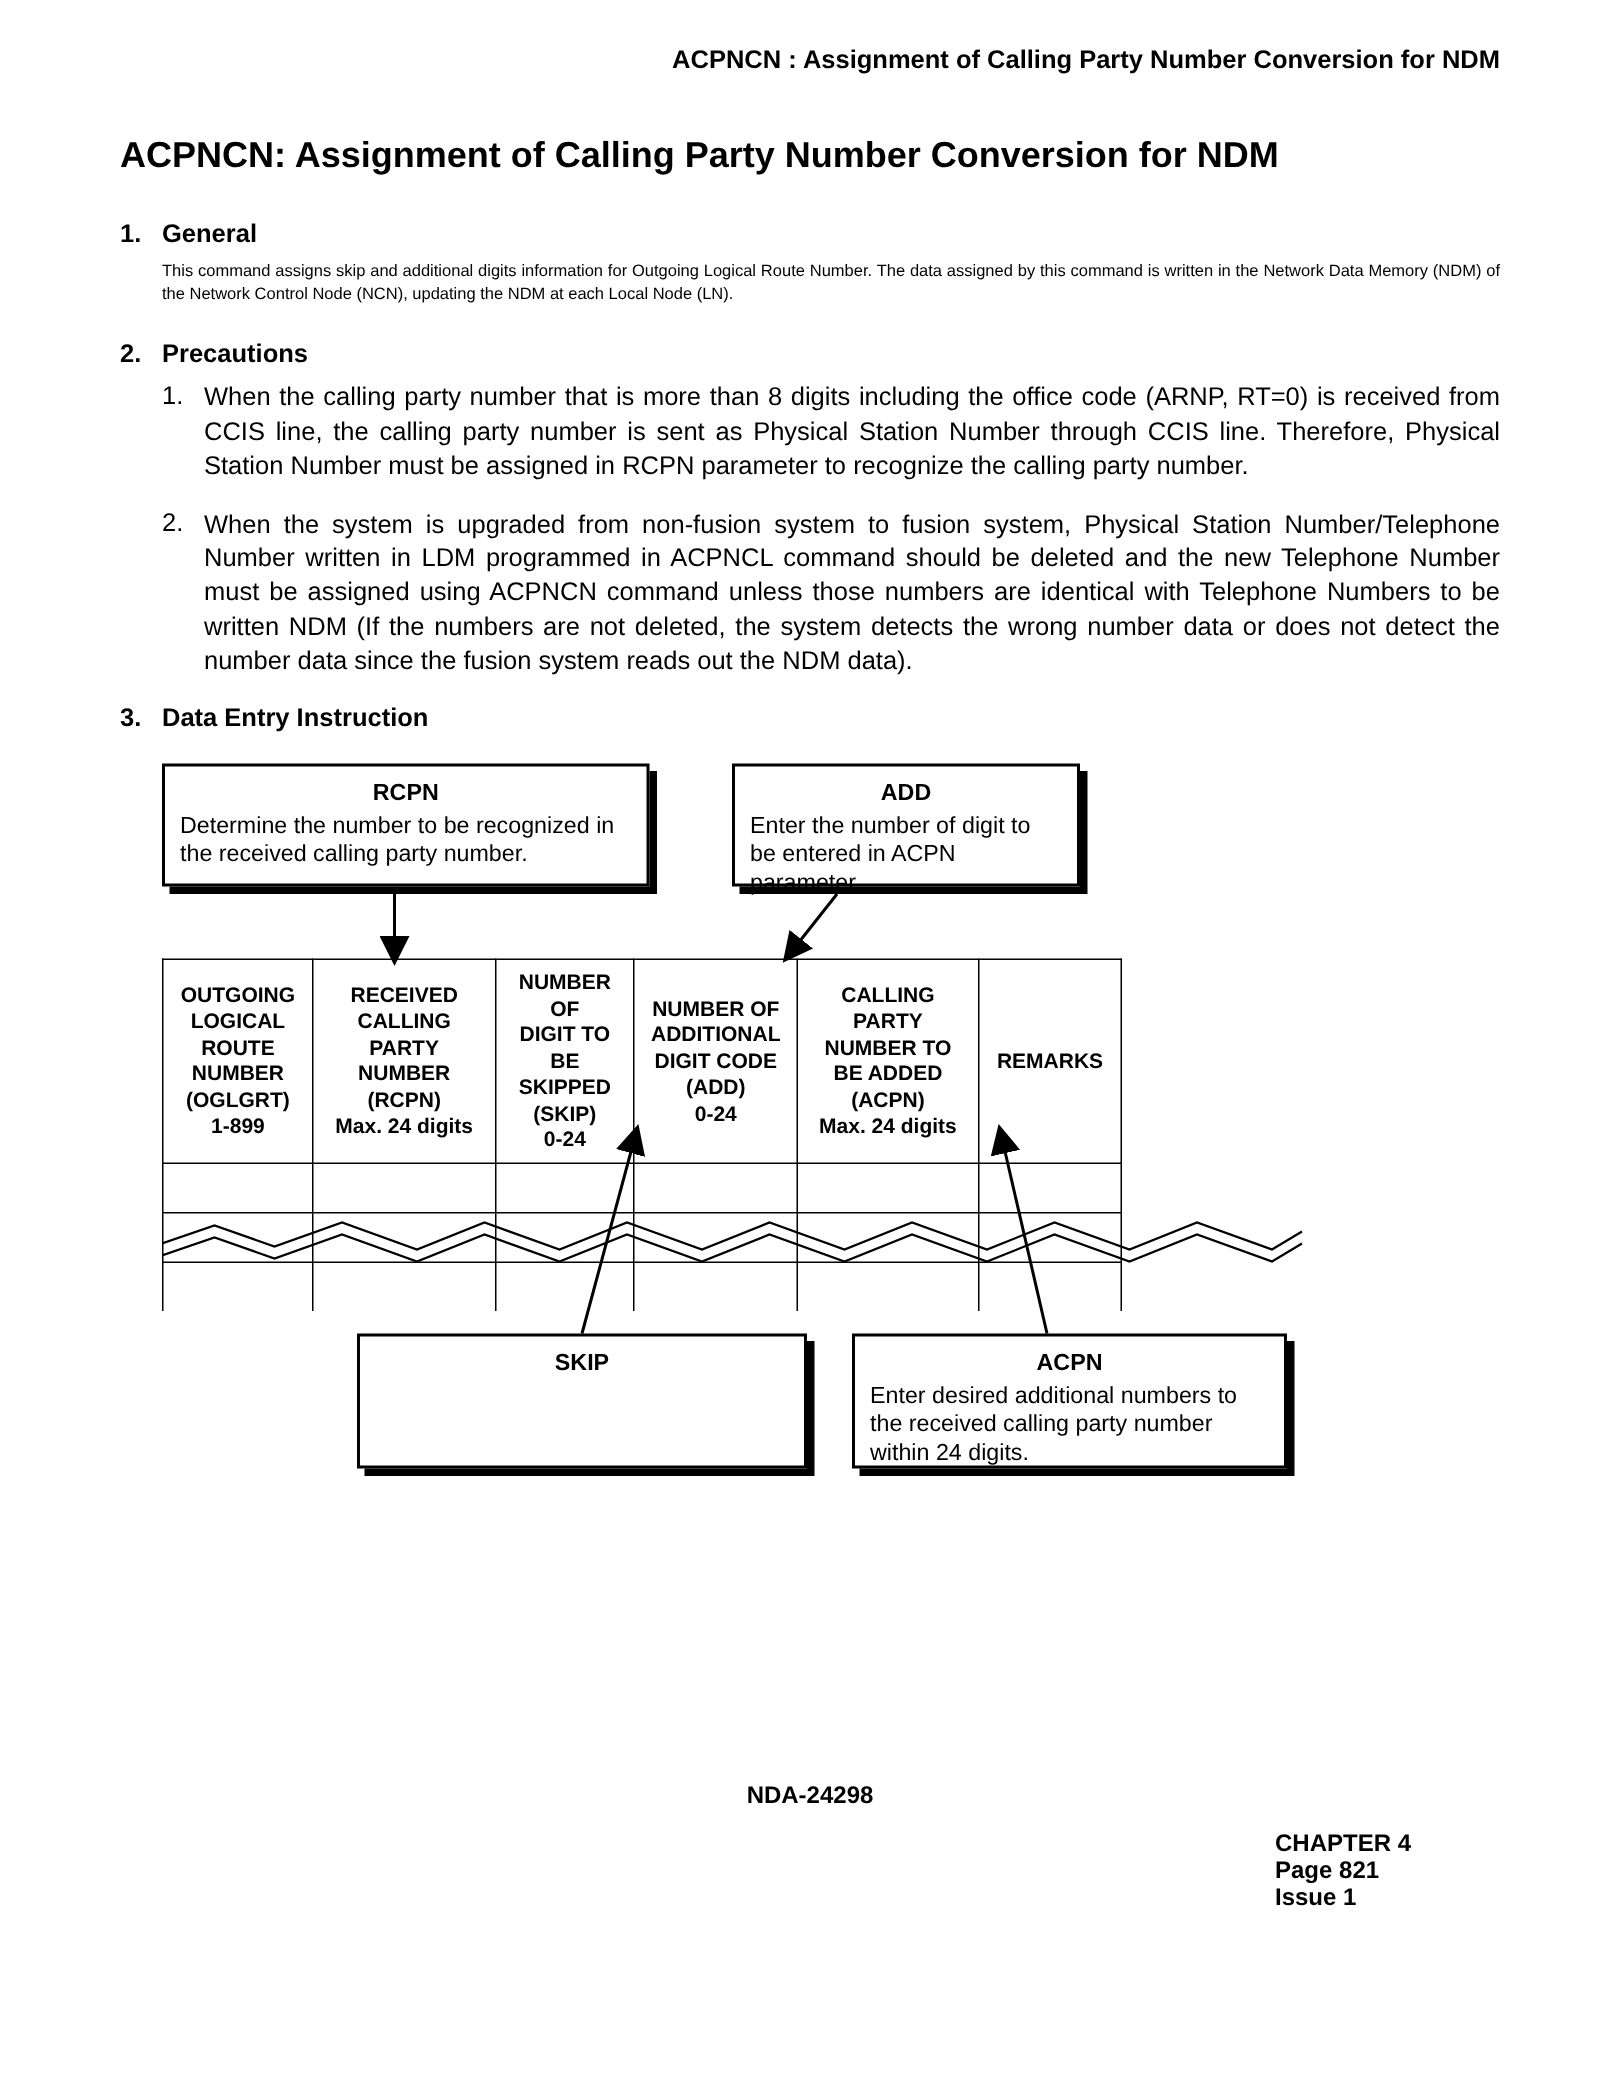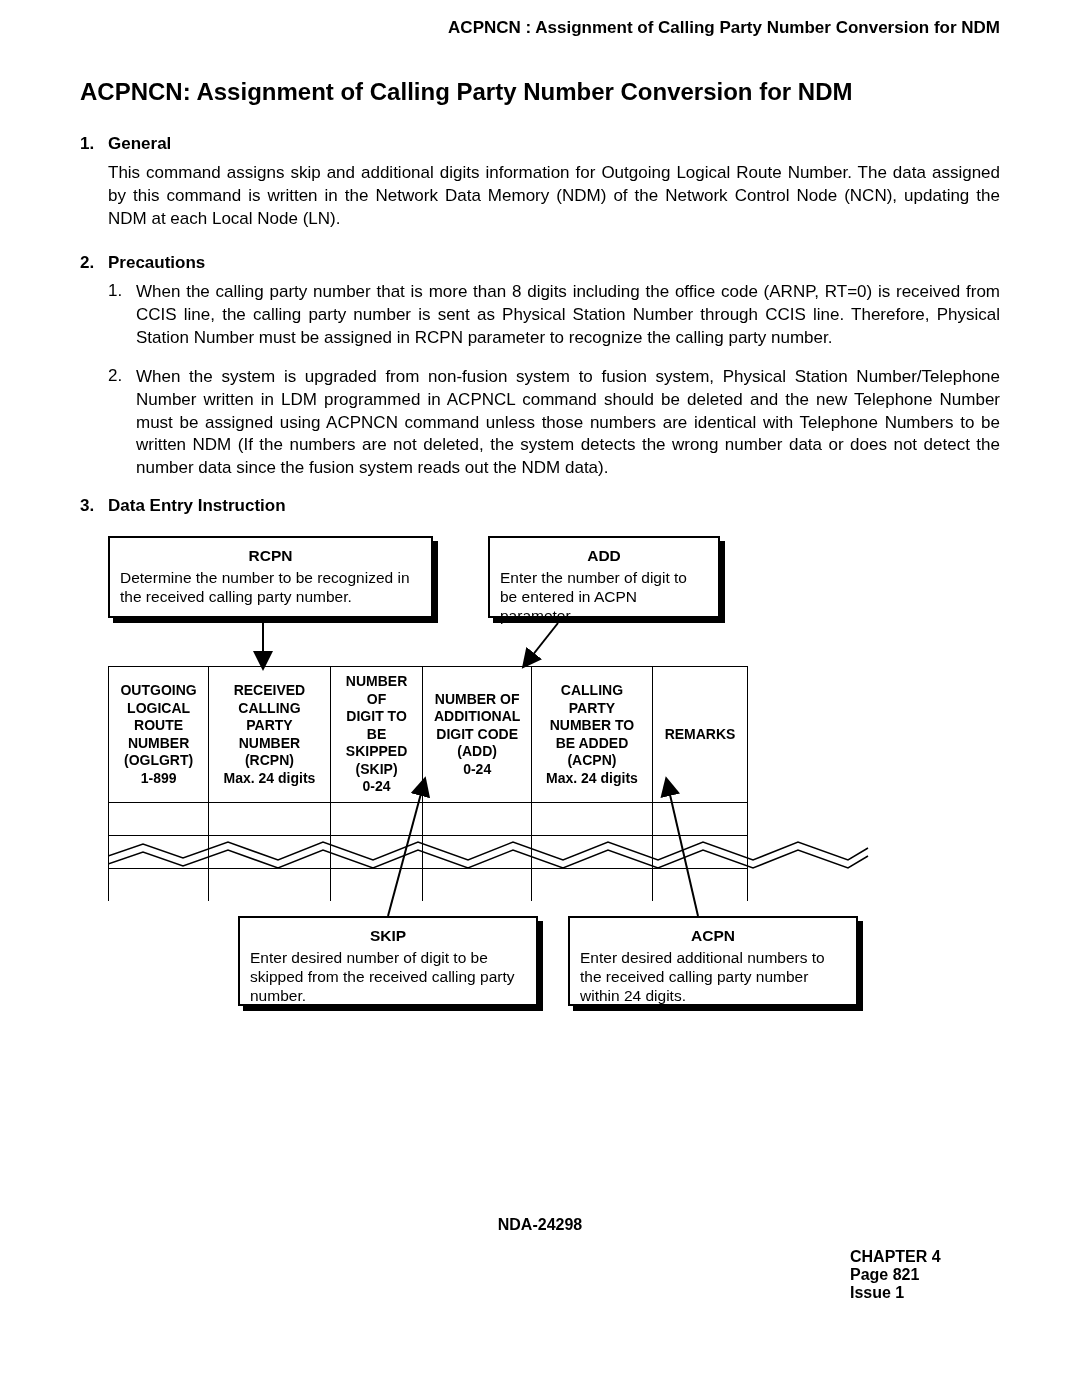--- a/index.html
+++ b/index.html
@@ -4,21 +4,21 @@
 <style>
   body {
     margin: 0;
     padding: 0;
     background: #fff;
     font-family: Arial, Helvetica, sans-serif;
     color: #000;
     width: 1080px;
   }
   .page {
-    padding: 18px 80px 50px 80px;
+    padding: 30px 80px 50px 80px;
     box-sizing: border-box;
   }
   .header-right {
     text-align: right;
     font-weight: bold;
     font-size: 17px;
     margin-bottom: 40px;
   }
   h1.title {
     font-size: 24px;
@@ -33,21 +33,21 @@
     font-weight: bold;
     width: 28px;
     flex-shrink: 0;
     font-size: 17px;
   }
   .numitem .label {
     font-weight: bold;
     font-size: 17px;
   }
   .bodytext {
-    font-size: 17px;
+    font-size: 11px;
     line-height: 1.35;
     margin: 8px 0 22px 28px;
     text-align: justify;
   }
   .subnum {
     display: flex;
     margin: 8px 0 16px 28px;
   }
   .subnum .snum {
     width: 28px;
@@ -209,21 +209,20 @@
             <td style="border-bottom:none;"></td>
             <td style="border-bottom:none;"></td>
             <td style="border-bottom:none;"></td>
             <td style="border-bottom:none;"></td>
           </tr>
     </tbody>
       </table>
 
     <div class="callout" style="left:130px; top:380px; width:300px; height:90px;">
       <div class="ctitle">SKIP</div>
-      <div>Enter desired number of digit to be skipped from the received calling party number.</div>
     </div>
     <div class="callout" style="left:460px; top:380px; width:290px; height:90px;">
       <div class="ctitle">ACPN</div>
       <div>Enter desired additional numbers to the received calling party number within 24 digits.</div>
     </div>
 
     <svg class="overlay" width="870" height="560">
       <defs>
         <marker id="arrow" markerWidth="10" markerHeight="10" refX="5" refY="5" orient="auto">
           <path d="M0,0 L10,5 L0,10 Z" fill="#000"></path>

